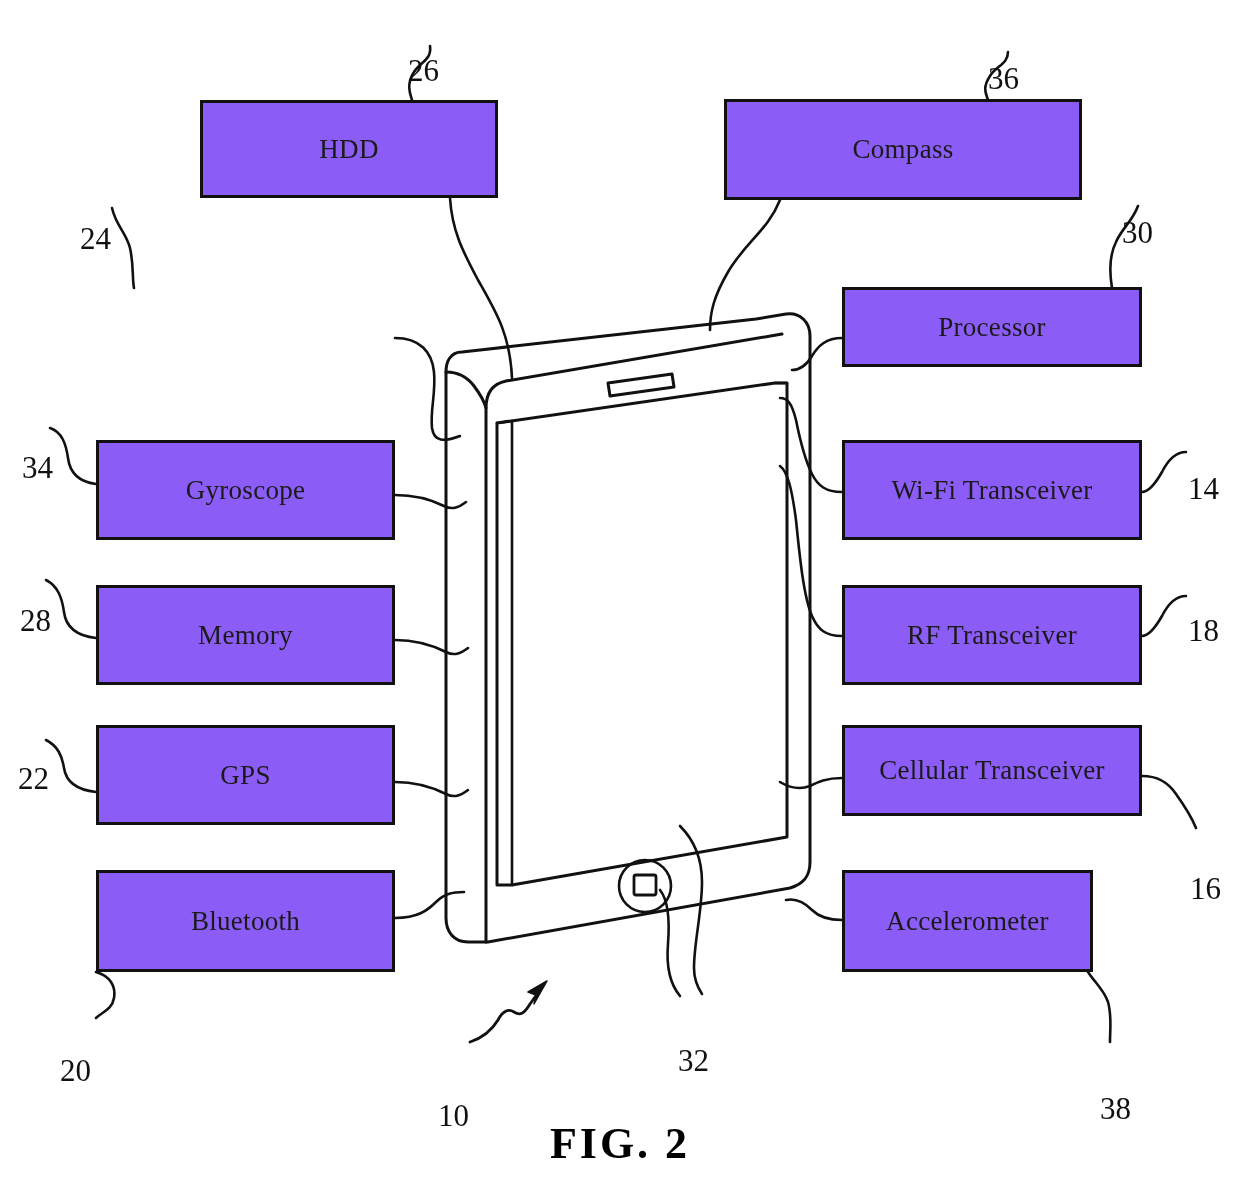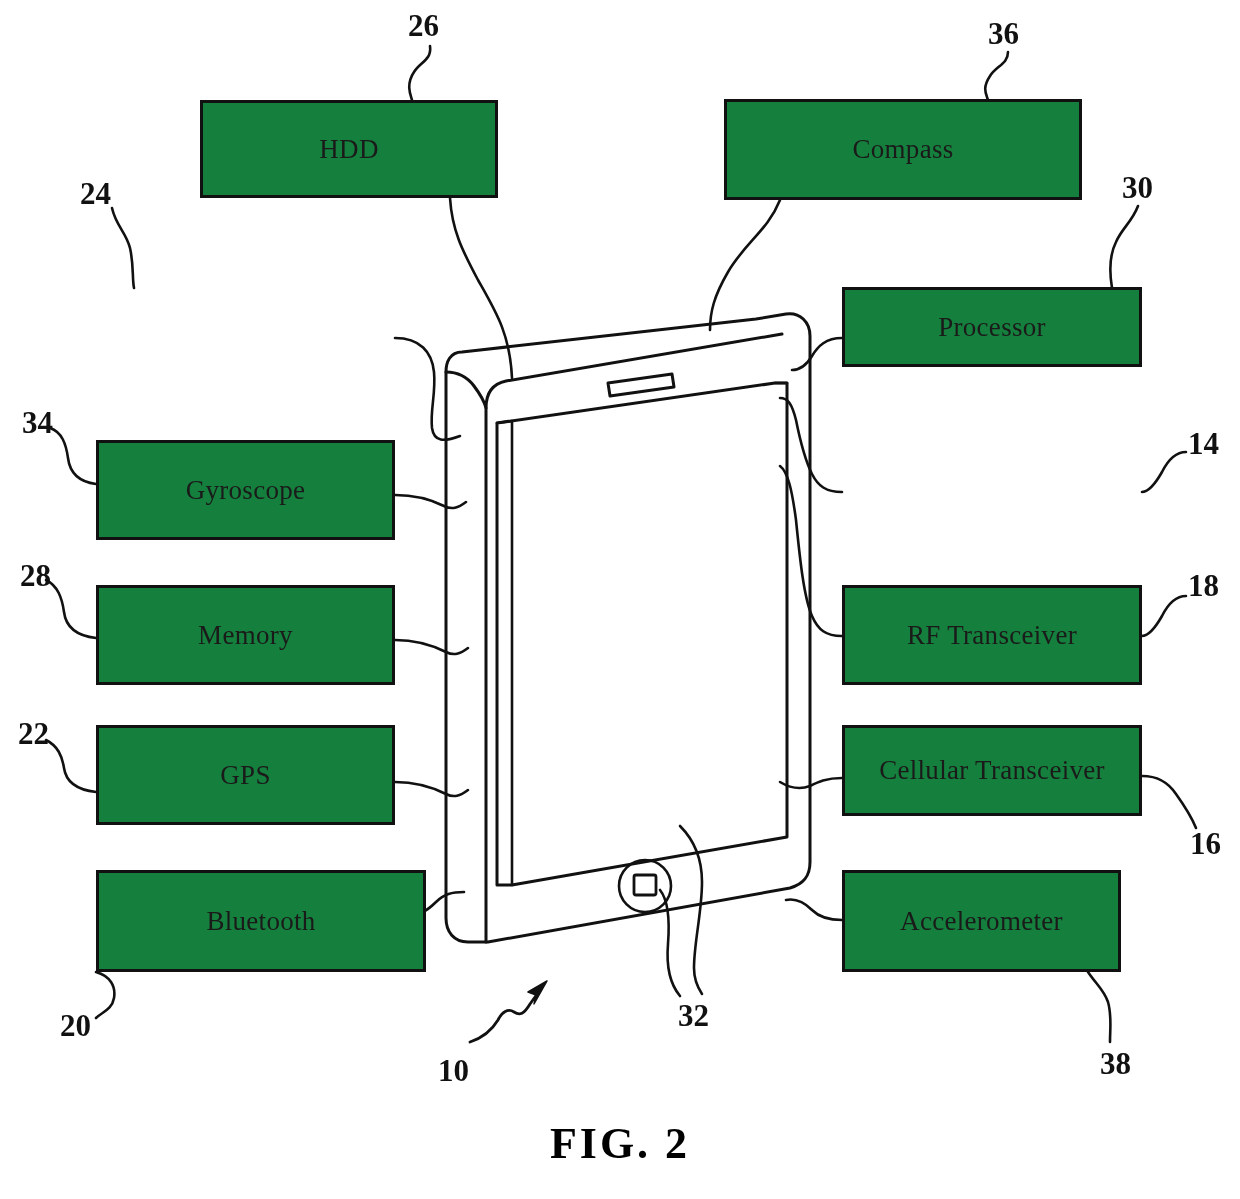--- a/index.html
+++ b/index.html
@@ -24,40 +24,41 @@
     position: absolute;
     left: 0;
     top: 0;
     width: 1240px;
     height: 1199px;
   }
   .comp-box {
     position: absolute;
     box-sizing: border-box;
     border: 3px solid #111111;
-    background: #15803d;
+    background: #8b5cf6;
     display: flex;
     align-items: center;
     justify-content: center;
   }
   .comp-label {
     font-family: "Liberation Serif", "DejaVu Serif", serif;
     font-size: 27px;
     letter-spacing: 0.3px;
     color: #1a1a1a;
     white-space: nowrap;
   }
   .ref-num {
     position: absolute;
     font-family: "Liberation Serif", "DejaVu Serif", serif;
     font-size: 31px;
-    font-weight: bold;
+    font-weight: normal;
     color: #111111;
     line-height: 1;
     white-space: nowrap;
+    margin-top: 45px;
   }
   #fig-caption {
     position: absolute;
     left: 0;
     top: 1118px;
     width: 1240px;
     text-align: center;
     font-family: "Liberation Serif", "DejaVu Serif", serif;
     font-size: 44px;
     font-weight: bold;
@@ -190,38 +191,41 @@
   </div>
 
   <div class="comp-box" style="left:96px;   top:585px;  width:299px; height:100px;">
     <span class="comp-label">Memory</span>
   </div>
 
   <div class="comp-box" style="left:96px;   top:725px;  width:299px; height:100px;">
     <span class="comp-label">GPS</span>
   </div>
 
-  <div class="comp-box" style="left:96px;   top:870px;  width:330px; height:102px;">
+  <div class="comp-box" style="left:96px;   top:870px;  width:299px; height:102px;">
     <span class="comp-label">Bluetooth</span>
   </div>
 
   <div class="comp-box" style="left:842px;  top:287px;  width:300px; height:80px;">
     <span class="comp-label">Processor</span>
   </div>
 
+  <div class="comp-box" style="left:842px;  top:440px;  width:300px; height:100px;">
+    <span class="comp-label">Wi-Fi Transceiver</span>
+  </div>
 
   <div class="comp-box" style="left:842px;  top:585px;  width:300px; height:100px;">
     <span class="comp-label">RF Transceiver</span>
   </div>
 
   <div class="comp-box" style="left:842px;  top:725px;  width:300px; height:91px;">
     <span class="comp-label">Cellular Transceiver</span>
   </div>
 
-  <div class="comp-box" style="left:842px;  top:870px;  width:279px; height:102px;">
+  <div class="comp-box" style="left:842px;  top:870px;  width:251px; height:102px;">
     <span class="comp-label">Accelerometer</span>
   </div>
 
   <div class="ref-num" style="left:408px;  top:10px;">26</div>
   <div class="ref-num" style="left:988px;  top:18px;">36</div>
   <div class="ref-num" style="left:80px;   top:178px;">24</div>
   <div class="ref-num" style="left:1122px; top:172px;">30</div>
   <div class="ref-num" style="left:22px;   top:407px;">34</div>
   <div class="ref-num" style="left:1188px; top:428px;">14</div>
   <div class="ref-num" style="left:20px;   top:560px;">28</div>

